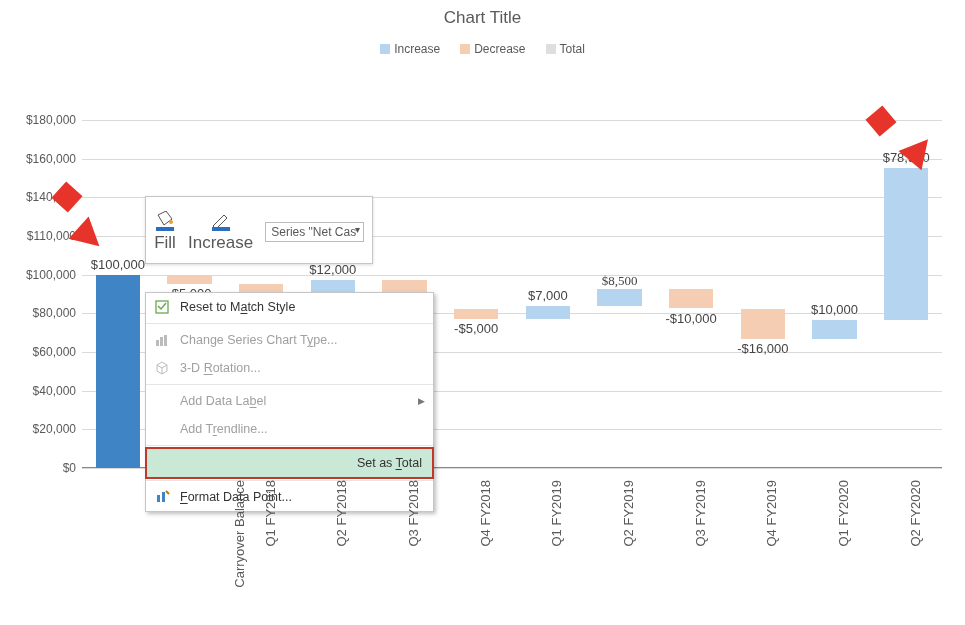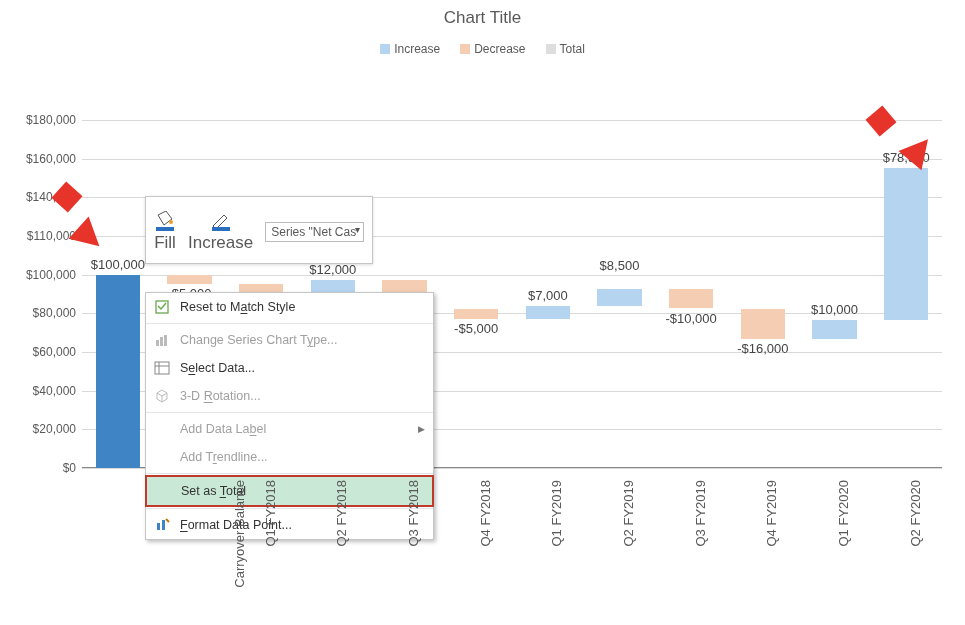--- a/index.html
+++ b/index.html
@@ -134,20 +134,21 @@
     padding:6px 10px 6px 8px;
     color:#333;
     cursor:default;
     position: relative;
   }
   .ctx-item.disabled { color:#a0a0a0; }
   .ctx-item.highlight {
     background:#c9e8d6;
     border:2px solid #c0392b;
     margin:-1px;
+    justify-content:flex-end;
   }
   .ctx-sep { border-top:1px solid #e5e5e5; margin:2px 0; }
   .ctx-icon { width:16px; height:16px; flex:0 0 16px; display:flex; align-items:center; justify-content:center; }
   .submenu-arrow { position:absolute; right:8px; font-size:9px; color:#777; }
   .underline { text-decoration: underline; text-underline-offset: 2px; }
 
   
   .arrow {
     position:absolute;
     width:0;height:0;
@@ -217,21 +218,21 @@
     <div class="bar-label" style="left: 179.167px; top: 185.667px;">-$10,000</div>
     <div class="bar" style="left: 228.617px; top: 160.467px; width: 44.4333px; height: 23.2px; background: rgb(180, 212, 240);"></div>
     <div class="bar-label" style="left: 250.833px; top: 142.467px;">$12,000</div>
     <div class="bar" style="left: 300.283px; top: 160.467px; width: 44.4333px; height: 29px; background: rgb(244, 205, 179);"></div>
     <div class="bar-label" style="left: 322.5px; top: 191.467px;">-$15,000</div>
     <div class="bar" style="left: 371.95px; top: 189.467px; width: 44.4333px; height: 9.66667px; background: rgb(244, 205, 179);"></div>
     <div class="bar-label" style="left: 394.167px; top: 201.133px;">-$5,000</div>
     <div class="bar" style="left: 443.617px; top: 185.6px; width: 44.4333px; height: 13.5333px; background: rgb(180, 212, 240);"></div>
     <div class="bar-label" style="left: 465.833px; top: 167.6px;">$7,000</div>
     <div class="bar" style="left: 515.283px; top: 169.167px; width: 44.4333px; height: 16.4333px; background: rgb(180, 212, 240);"></div>
-    <div class="bar-label" style="left: 537.5px; top: 138px;">$8,500</div>
+    <div class="bar-label" style="left: 537.5px; top: 153px; font-family: Liberation Serif, serif;">$8,500</div>
     <div class="bar" style="left: 586.95px; top: 169.167px; width: 44.4333px; height: 19.3333px; background: rgb(244, 205, 179);"></div>
     <div class="bar-label" style="left: 609.167px; top: 190.5px;">-$10,000</div>
     <div class="bar" style="left: 658.617px; top: 188.5px; width: 44.4333px; height: 30.9333px; background: rgb(244, 205, 179);"></div>
     <div class="bar-label" style="left: 680.833px; top: 221.433px;">-$16,000</div>
     <div class="bar" style="left: 730.283px; top: 200.1px; width: 44.4333px; height: 19.3333px; background: rgb(180, 212, 240);"></div>
     <div class="bar-label" style="left: 752.5px; top: 182.1px;">$10,000</div>
     <div class="bar" style="left: 801.95px; top: 48.3333px; width: 44.4333px; height: 151.767px; background: rgb(180, 212, 240);"></div>
     <div class="bar-label" style="left: 824.167px; top: 30.3333px;">$78,500</div>
   </div>
 
@@ -267,30 +268,20 @@
     <div class="ctx-sep"></div>
     <div class="ctx-item disabled">
       <span class="ctx-icon">
         <svg width="16" height="16">
           <rect x="2" y="8" width="3" height="6" fill="#bbb"></rect>
           <rect x="6" y="5" width="3" height="9" fill="#bbb"></rect>
           <rect x="10" y="3" width="3" height="11" fill="#bbb"></rect>
         </svg>
       </span>
       <span>Change Series Chart T<span class="underline">y</span>pe...</span>
-    </div>
-    <div class="ctx-item">
-      <span class="ctx-icon">
-        <svg width="16" height="16">
-          <rect x="1" y="2" width="14" height="12" fill="none" stroke="#888"></rect>
-          <line x1="1" y1="6" x2="15" y2="6" stroke="#888"></line>
-          <line x1="5" y1="2" x2="5" y2="14" stroke="#888"></line>
-        </svg>
-      </span>
-      <span>S<span class="underline">e</span>lect Data...</span>
     </div>
     <div class="ctx-item disabled">
       <span class="ctx-icon">
         <svg width="16" height="16">
           <path d="M3 5 L8 2 L13 5 L13 11 L8 14 L3 11 Z" fill="none" stroke="#bbb"></path>
           <path d="M3 5 L8 8 L13 5 M8 8 L8 14" fill="none" stroke="#bbb"></path>
         </svg>
       </span>
       <span>3-D <span class="underline">R</span>otation...</span>
     </div>

